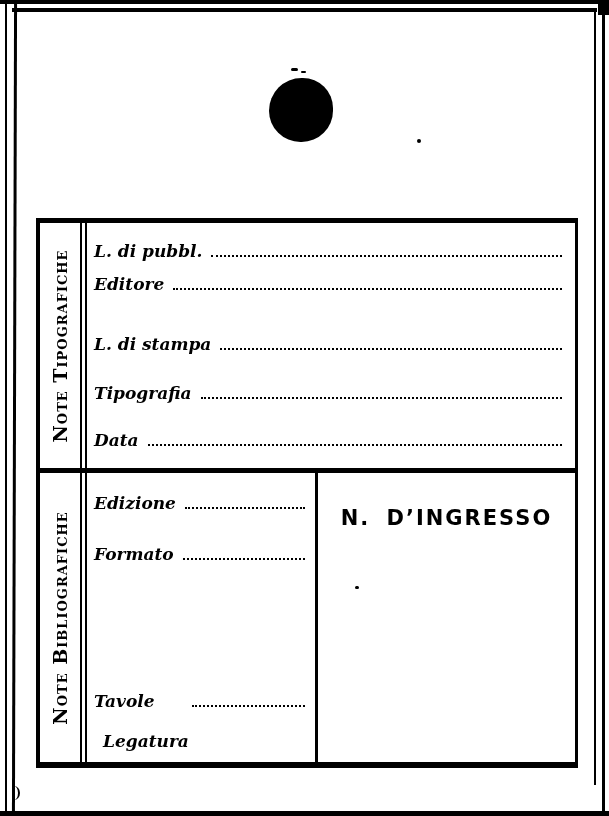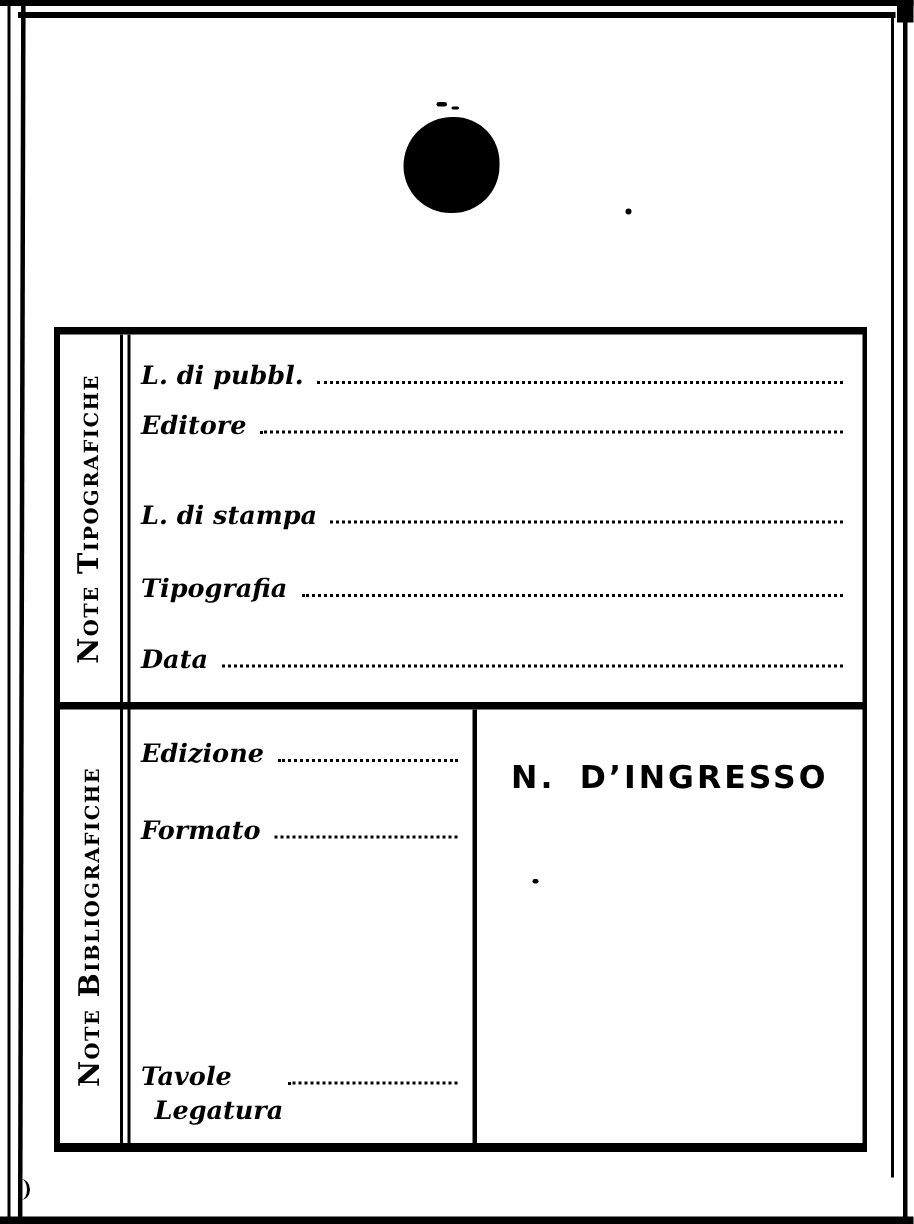--- a/index.html
+++ b/index.html
@@ -79,21 +79,21 @@
   .dots {
     flex:1; margin-left:9px;
     border-bottom:2px dotted #000;
   }
 
   
   .r1-1{top:23px;}  .r1-2{top:56px;}  .r1-3{top:116px;}
   .r1-4{top:165px;} .r1-5{top:212px;}
   
   .r2-1{top:275px;} .r2-2{top:326px;} .r2-3{top:372px;}
-  .r2-4{top:420px;} .r2-5{top:490px;gap:28px;} .r2-6{top:513px;flex-direction:column;}
+  .r2-4{top:420px;} .r2-5{top:473px;gap:28px;} .r2-6{top:513px;flex-direction:column;}
 
   .ingresso {
     position:absolute; left:282px; top:272px; width:257px;
     text-align:center;
     font-family:"DejaVu Sans", sans-serif;
     font-weight:bold; font-size:21px;
     letter-spacing:2px; word-spacing:7px;
     white-space:nowrap;
     margin-top:16px;
   }

